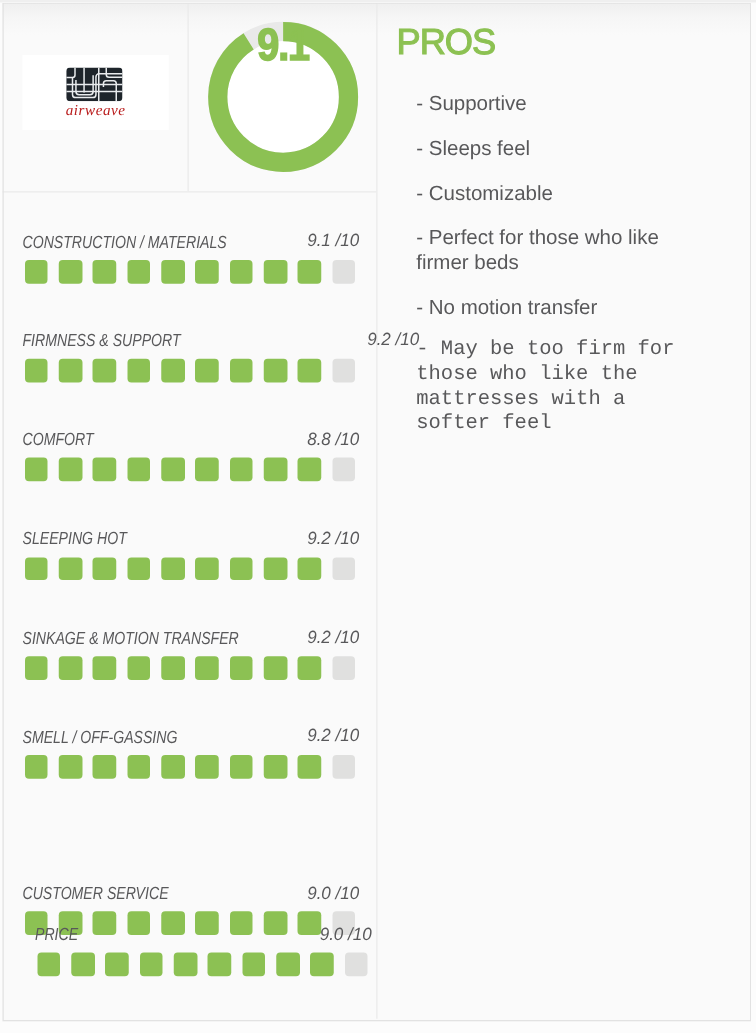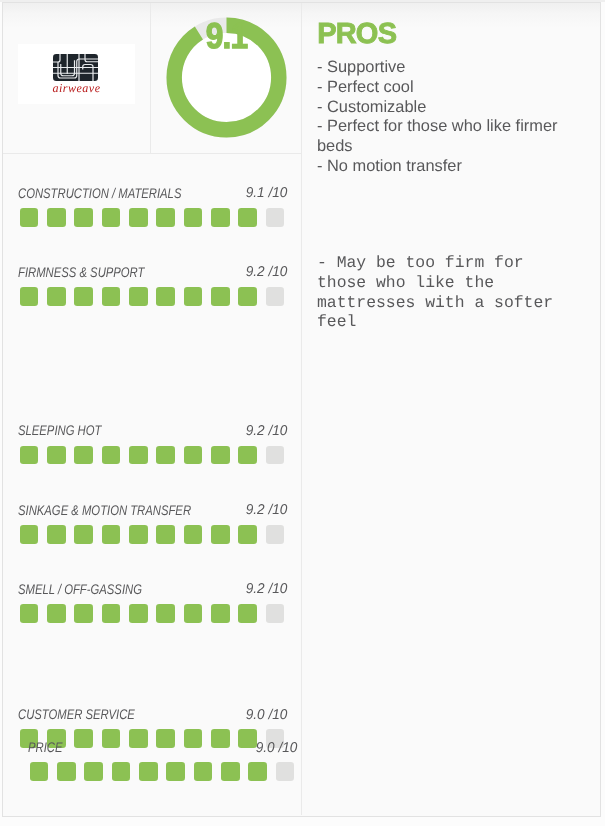--- a/index.html
+++ b/index.html
@@ -45,30 +45,30 @@
   .row-score{position:absolute;right:14px;top:-0.5px;font-style:italic;font-size:14.2px;
              color:#58585a;line-height:1;transform:scaleX(.96);transform-origin:100% 0;
              white-space:nowrap;}
   .squares{position:absolute;left:17.5px;top:21.3px;display:flex;}
   .sq{width:18.8px;height:18.8px;border-radius:3.2px;background:#8cc153;margin-right:8.56px;}
   .sq:last-child{margin-right:0;}
   .sq.off{background:#e0e0df;}
 
   
   .right{position:absolute;left:300px;top:0;width:297px;height:811px;}
-  .pc-title{font-weight:bold;font-size:29px;line-height:1;letter-spacing:-0.8px;
+  .pc-title{font-weight:normal;font-size:29px;line-height:1;letter-spacing:-0.8px;
             margin:0;padding:0;white-space:nowrap;
             -webkit-text-stroke:0.85px currentColor;paint-order:stroke fill;}
   .pc-title.pros{position:absolute;left:15.2px;top:18.3px;color:#8cc152;}
   .pc-title.cons{position:absolute;left:15.2px;top:212.3px;color:#c0504d;}
   .pc-list{position:absolute;left:15px;width:262px;margin:0;padding:0;list-style:none;
            font-size:16.4px;line-height:19.68px;color:#58585a;}
   .pc-list.pros{top:56.3px;}
   .pc-list.cons{top:251.3px;font-family:Liberation Mono, monospace;}
-  .pc-list li{margin:0;padding:0;}
+  .pc-list li{margin:16px;padding:0;}
 </style>
 </head>
 <body>
 
 <div class="page-top"></div>
 <div class="card">
 
   <div class="header"></div>
   <div class="vdiv-logo"></div>
   <div class="vdiv-main"></div>
@@ -112,23 +112,39 @@
           <div class="sq"></div>
           <div class="sq"></div>
           <div class="sq"></div>
           <div class="sq"></div>
           <div class="sq"></div>
           <div class="sq"></div>
           <div class="sq"></div>
           <div class="sq off"></div>
         </div>
       </div>
-      <div class="row" style="top: 263.9px;">
+      <div class="row" style="top: 263.9px; padding-left: 48px;">
         <div class="row-label">FIRMNESS &amp; SUPPORT</div>
         <div class="row-score">9.2 /10</div>
+        <div class="squares">
+          <div class="sq"></div>
+          <div class="sq"></div>
+          <div class="sq"></div>
+          <div class="sq"></div>
+          <div class="sq"></div>
+          <div class="sq"></div>
+          <div class="sq"></div>
+          <div class="sq"></div>
+          <div class="sq"></div>
+          <div class="sq off"></div>
+        </div>
+      </div>
+      <div class="row" style="top: 343.1px;">
+        <div class="row-label">COMFORT</div>
+        <div class="row-score">8.8 /10</div>
         <div class="squares">
           <div class="sq"></div>
           <div class="sq"></div>
           <div class="sq"></div>
           <div class="sq"></div>
           <div class="sq"></div>
           <div class="sq"></div>
           <div class="sq"></div>
           <div class="sq"></div>
           <div class="sq"></div>
@@ -214,21 +230,21 @@
           <div class="sq"></div>
           <div class="sq off"></div>
         </div>
       </div>
     </div>
 
   <div class="right">
     <div class="pc-title pros">PROS</div>
     <ul class="pc-list pros" id="pros-slot">
         <li>- Supportive</li>
-        <li>- Perfect cool</li>
+        <li>- Sleeps feel</li>
         <li>- Customizable</li>
         <li>- Perfect for those who like firmer beds</li>
         <li>- No motion transfer</li>
       </ul>
     <ul class="pc-list cons" id="cons-slot">
         <li>- May be too firm for those who like the mattresses with a softer feel</li>
       </ul>
   </div>
 
   <div class="card-border"></div>

